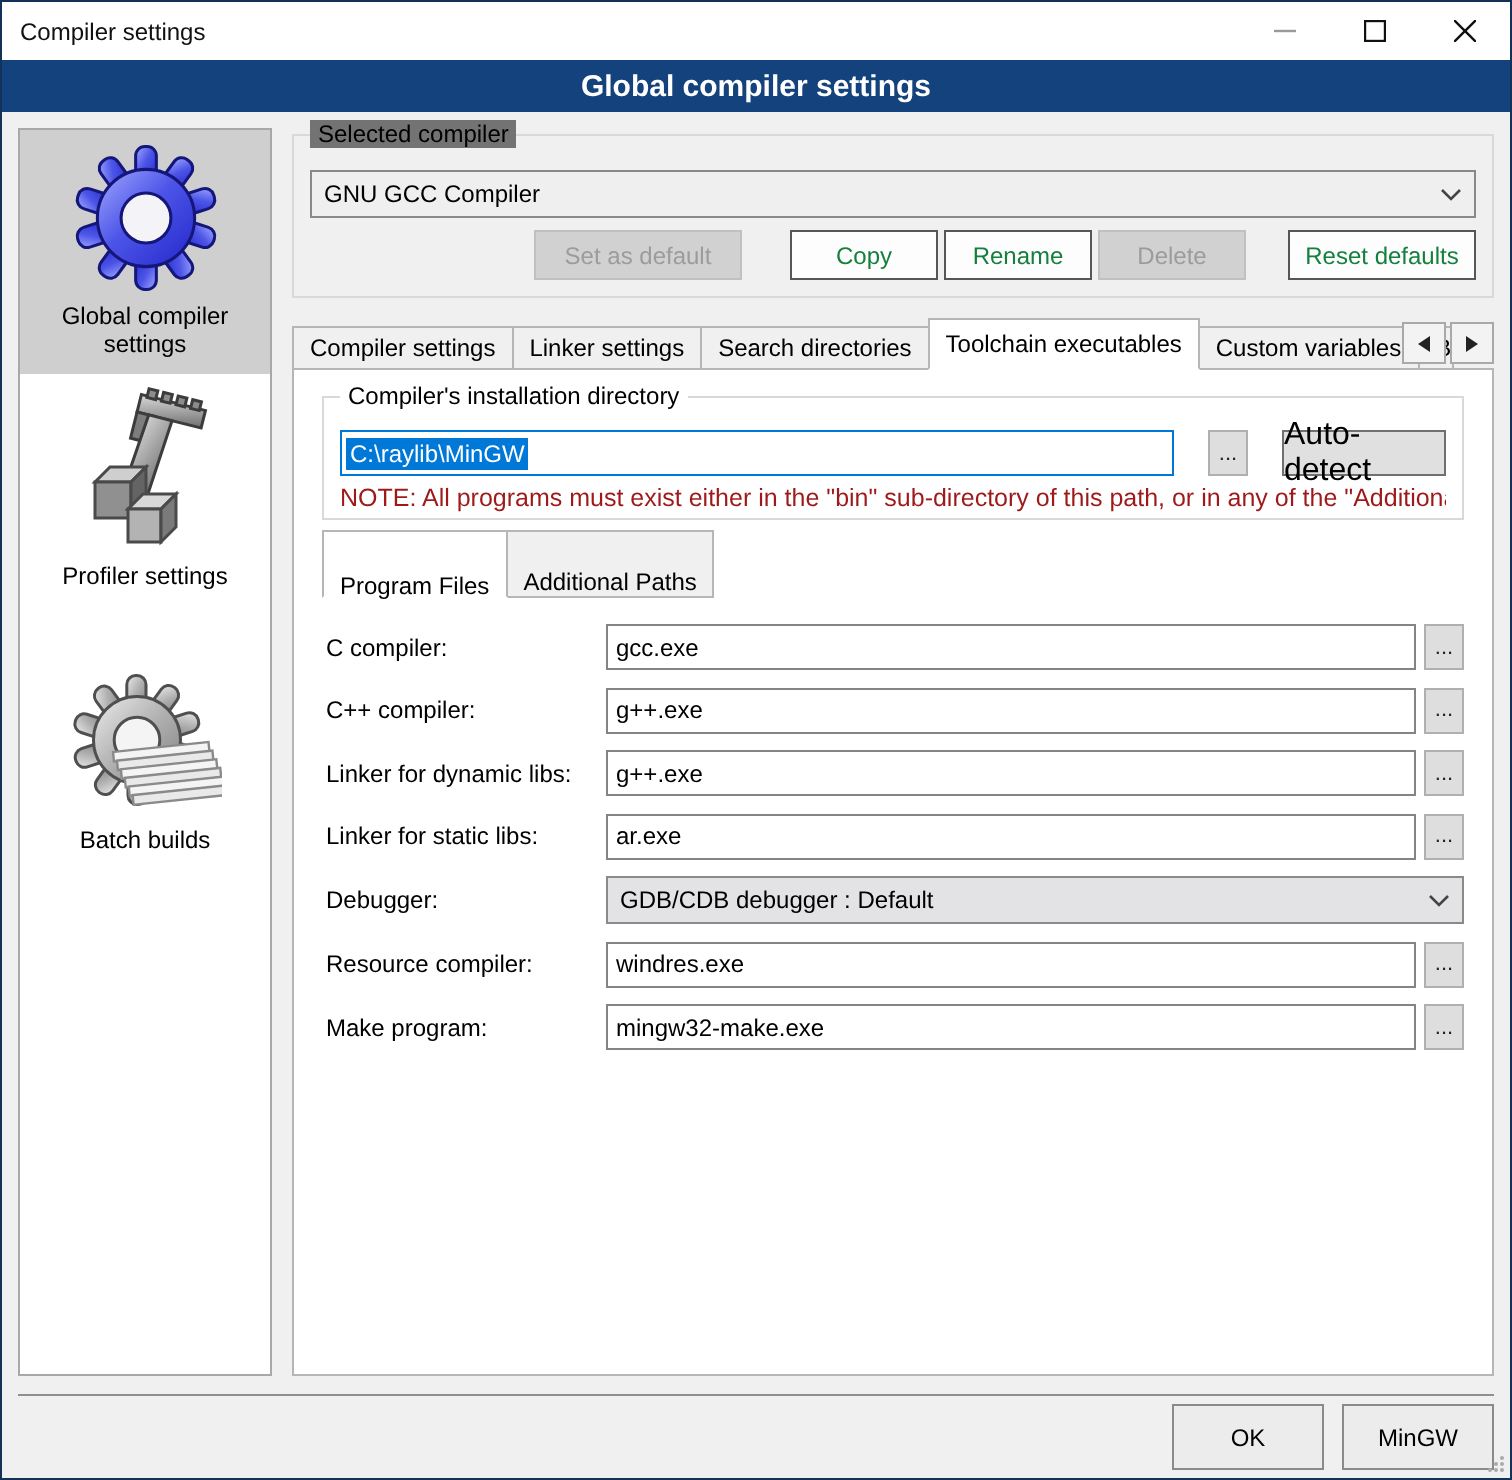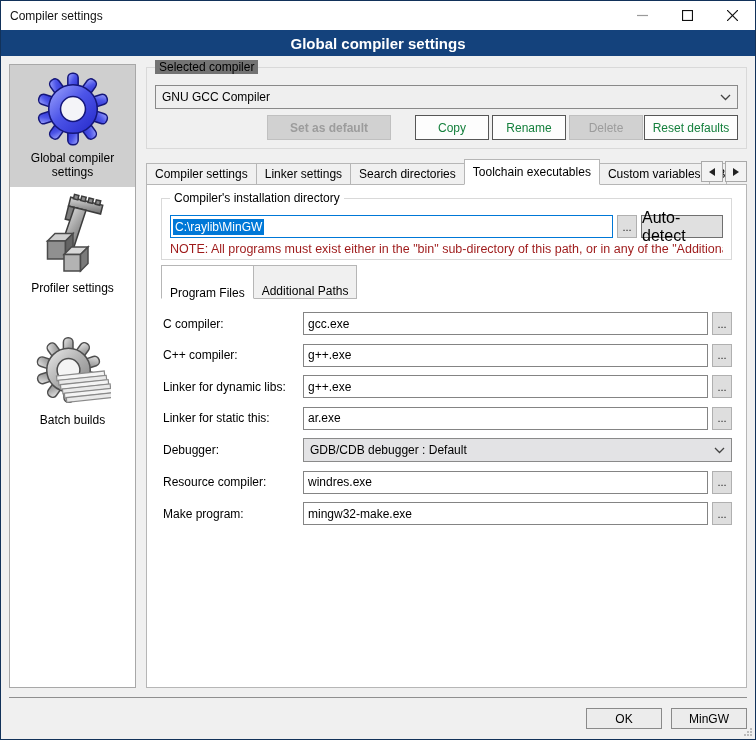--- a/index.html
+++ b/index.html
@@ -31,40 +31,40 @@
   
   .compiler-group { margin-top:3px; padding:17px 8px 8px; flex-shrink:0; }
   .combo { height:24px; border:1px solid #898989; background:#efefef; display:flex; align-items:center;
            font-size:12px; color:#000; padding:0 6px; }
   .combo .cv { flex:1; overflow:hidden; white-space:nowrap; }
   .btnrow { display:flex; margin-top:6px; align-items:center; }
   .btn { height:25px; font-size:12px; display:flex; align-items:center; justify-content:center;
          background:#fdfdfd; border:1px solid #565656; color:#15803d; padding:0 10px; cursor:default; }
   .btn.disabled { background:#d1d1d1; border-color:#c0c0c0; color:#9c9c9c; }
   .btn.w74 { width:74px; padding:0; }
-  .btnrow .setdef { margin-left:112px; width:124px; padding:0;font-weight:bold; }
+  .btnrow .setdef { margin-left:112px; width:104px; padding:0; }
   .btnrow .copy { margin-left:24px; }
   .btnrow .g2 { margin-left:3px; }
   .btnrow .reset { margin-left:auto; width:94px; padding:0; }
   
   .tabstrip { display:flex; align-items:flex-end; margin-top:9px; position:relative; padding-right:50px;
               height:27px; flex-shrink:0; }
   .tab { height:22px; line-height:20px; font-size:12px; padding:0 8px; background:#f0f0f0;
          border:1px solid #b6b6b6; margin-right:-1px; white-space:nowrap; cursor:default; }
   .tab.active { height:26px; line-height:24px; background:#ffffff; border-bottom:1px solid #ffffff;
                 position:relative; z-index:3; }
   .tab.clipped { width:40px; overflow:hidden; }
   .tab-arrows { position:absolute; right:0; top:3px; display:flex; gap:2px; }
   .arrowbtn { width:22px; height:21px; background:#f3f3f3; border:1px solid #a9a9a9;
               display:flex; align-items:center; justify-content:center; }
   .tabpanel { flex:1; border:1px solid #b6b6b6; background:#ffffff; margin-top:-1px;
               padding:13px 14px; display:flex; flex-direction:column; min-height:0; position:relative; z-index:1; }
   
   .install-group { padding:16px 8px 3px; flex-shrink:0; }
-  .dirrow { display:flex; gap:4px; align-items:center; }
+  .dirrow { display:flex; gap:17px; align-items:center; }
   .dirinput { flex:1; height:23px; border:1px solid #0078d7; background:#ffffff; display:flex;
               align-items:center; padding:0 2px; font-size:12px; overflow:hidden; }
   .dirinput .sel { background:#0078d7; color:#ffffff; padding:1px 2px; white-space:nowrap; }
   .browse { width:20px; height:23px; background:#dedede; border:1px solid #b0b0b0; font-size:11px;
             color:#222; display:flex; align-items:center; justify-content:center; line-height:10px; }
   .autodetect { width:82px; height:23px; background:#e0e0e0; border:1px solid #707070; font-size:16px;
                 display:flex; align-items:center; justify-content:center; }
   .note { color:#9e1a1a; font-size:12.5px; white-space:nowrap; overflow:hidden; margin-top:4px; }
   
   .subtabs { display:flex; align-items:flex-end; margin-top:14px; height:25px; flex-shrink:0; }
@@ -78,21 +78,21 @@
   .tinput { flex:1; height:23px; border:1px solid #848484; background:#fff; font-size:12px;
             font-family:"Liberation Sans", sans-serif; padding:0 4px; color:#000; min-width:0; }
   .frow .browse { margin-left:4px; }
   .fakecombo { flex:1; height:24px; background:#e3e3e5; border:1px solid #8a8a8a; display:flex;
                align-items:center; font-size:12px; padding:0 6px; }
   .fakecombo .cv { flex:1; }
   
   .sep { border-top:1px solid #8f8f8f; margin:0 8px; flex-shrink:0; }
   .footer { height:41px; display:flex; align-items:center; justify-content:flex-end; gap:9px;
             padding-right:8px; flex-shrink:0; }
-  .fbtn { width:76px; height:21px; background:#ececec; border:1px solid #8a8a8a; font-size:12px;
+  .fbtn { width:76px; height:33px; background:#ececec; border:1px solid #8a8a8a; font-size:12px;
           display:flex; align-items:center; justify-content:center; }
   .grip { position:absolute; right:2px; bottom:2px; }
 </style>
 </head>
 <body>
 
 <div class="window">
 
   <div class="titlebar">
     <div class="title-text">Compiler settings</div>
@@ -287,21 +287,21 @@
             <div class="flabel">C++ compiler:</div>
             <input class="tinput" type="text" value="g++.exe" style="">
             <div class="browse">...</div>
           </div>
           <div class="frow">
             <div class="flabel">Linker for dynamic libs:</div>
             <input class="tinput" type="text" value="g++.exe" style="">
             <div class="browse">...</div>
           </div>
           <div class="frow">
-            <div class="flabel">Linker for static this:</div>
+            <div class="flabel">Linker for static libs:</div>
             <input class="tinput" type="text" value="ar.exe" style="">
             <div class="browse">...</div>
           </div>
           <div class="frow">
             <div class="flabel">Debugger:</div>
             <div class="fakecombo">
               <span class="cv">GDB/CDB debugger : Default</span>
               <svg width="11" height="7">
                   <polyline points="1,1 5.5,5.5 10,1" fill="none" stroke="#444" stroke-width="1.3"></polyline>
                 </svg>

